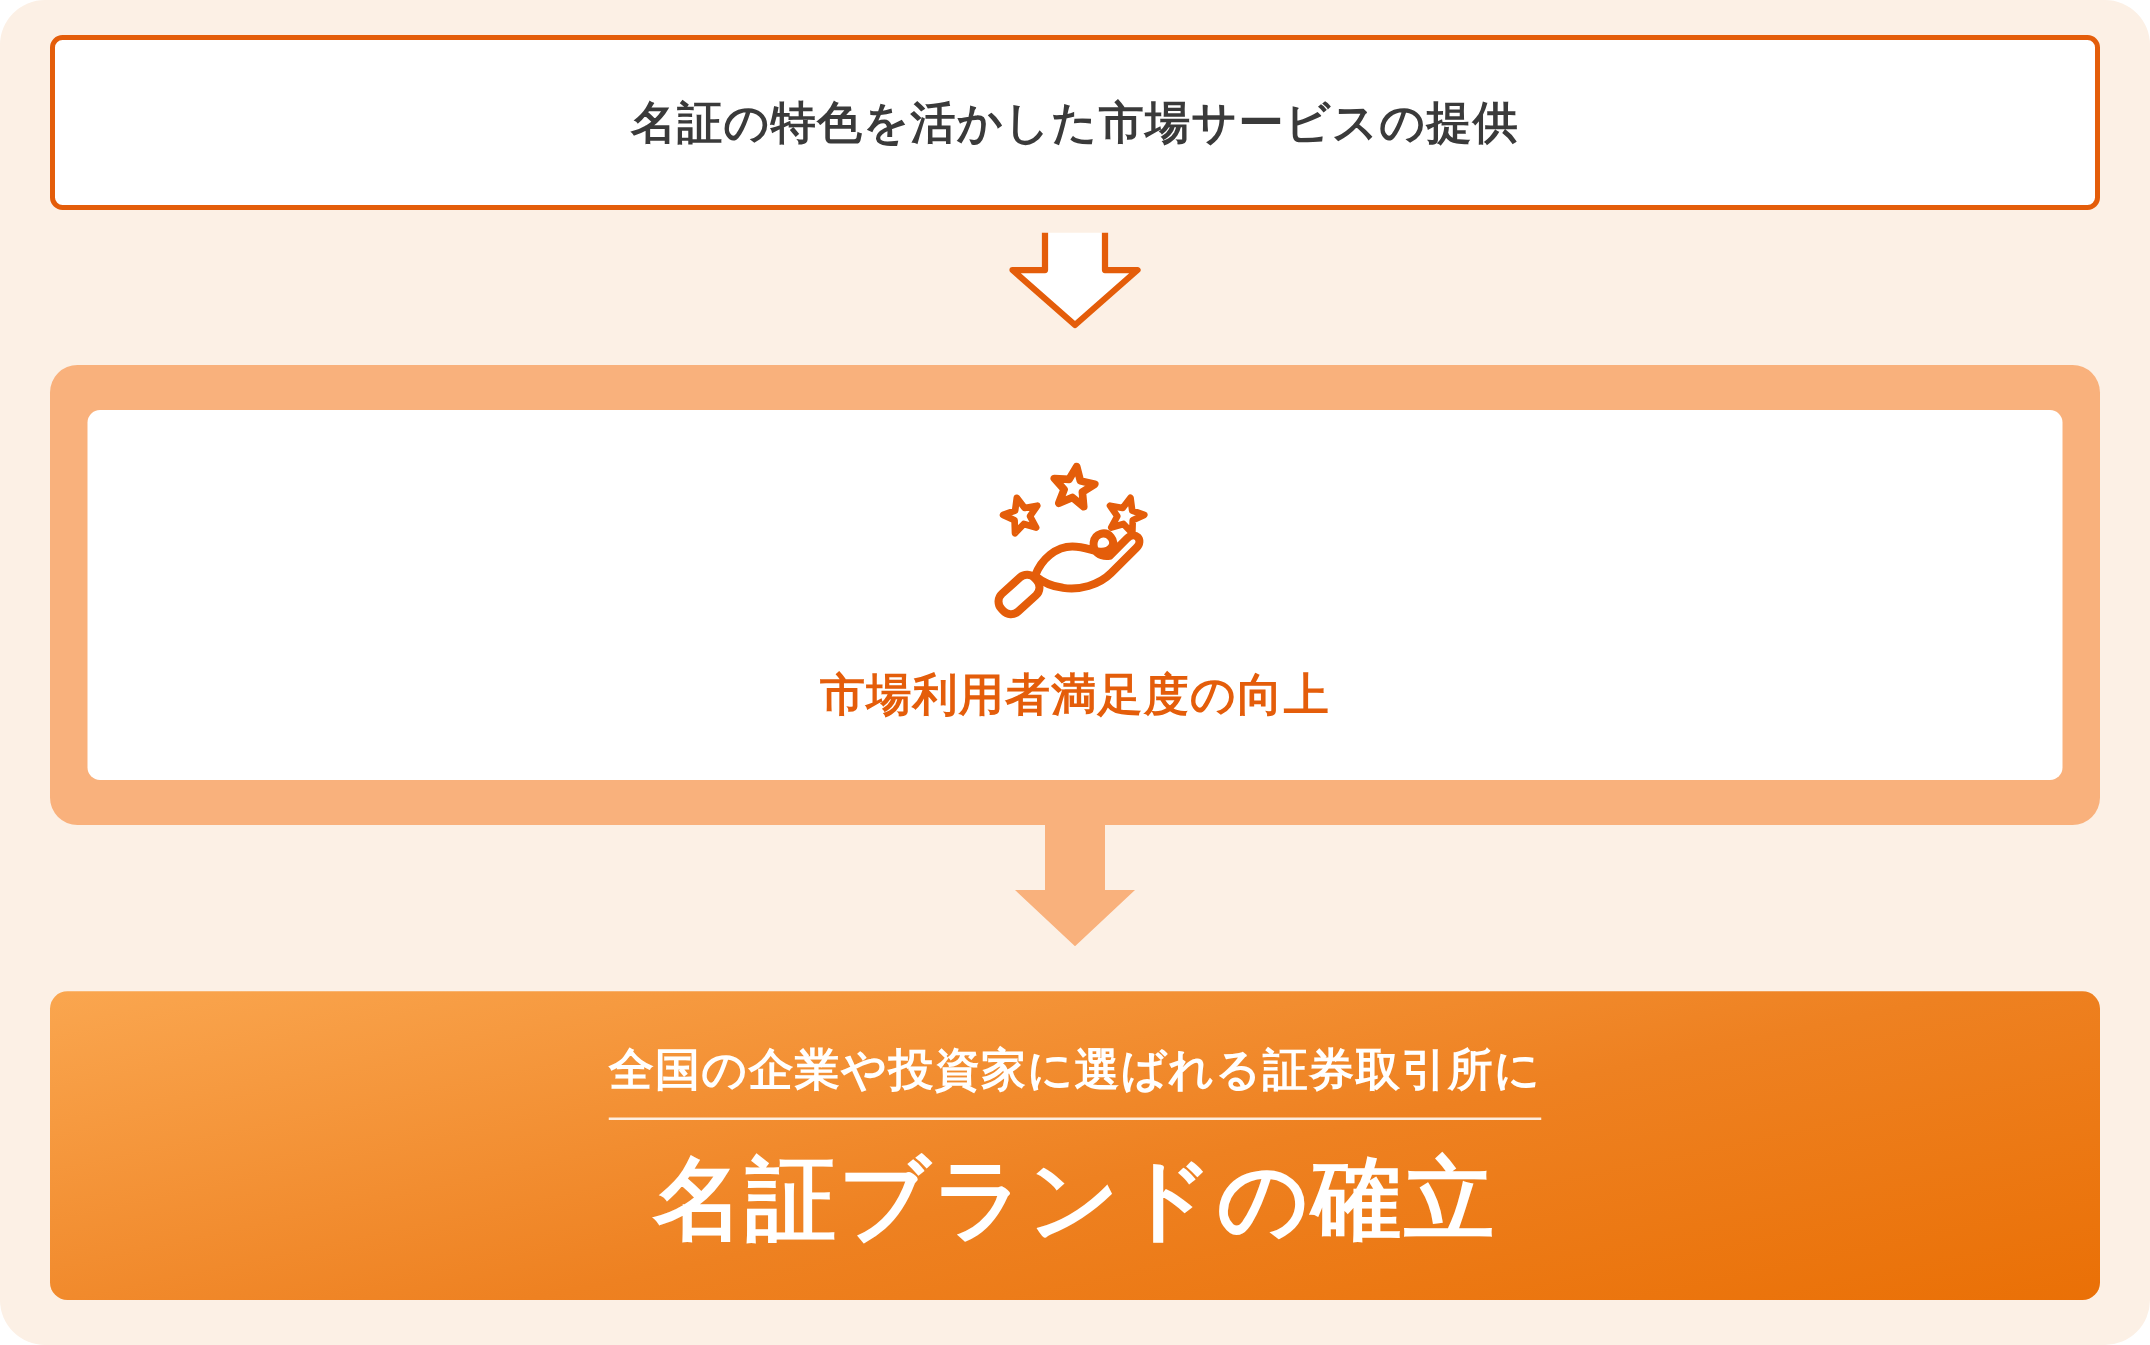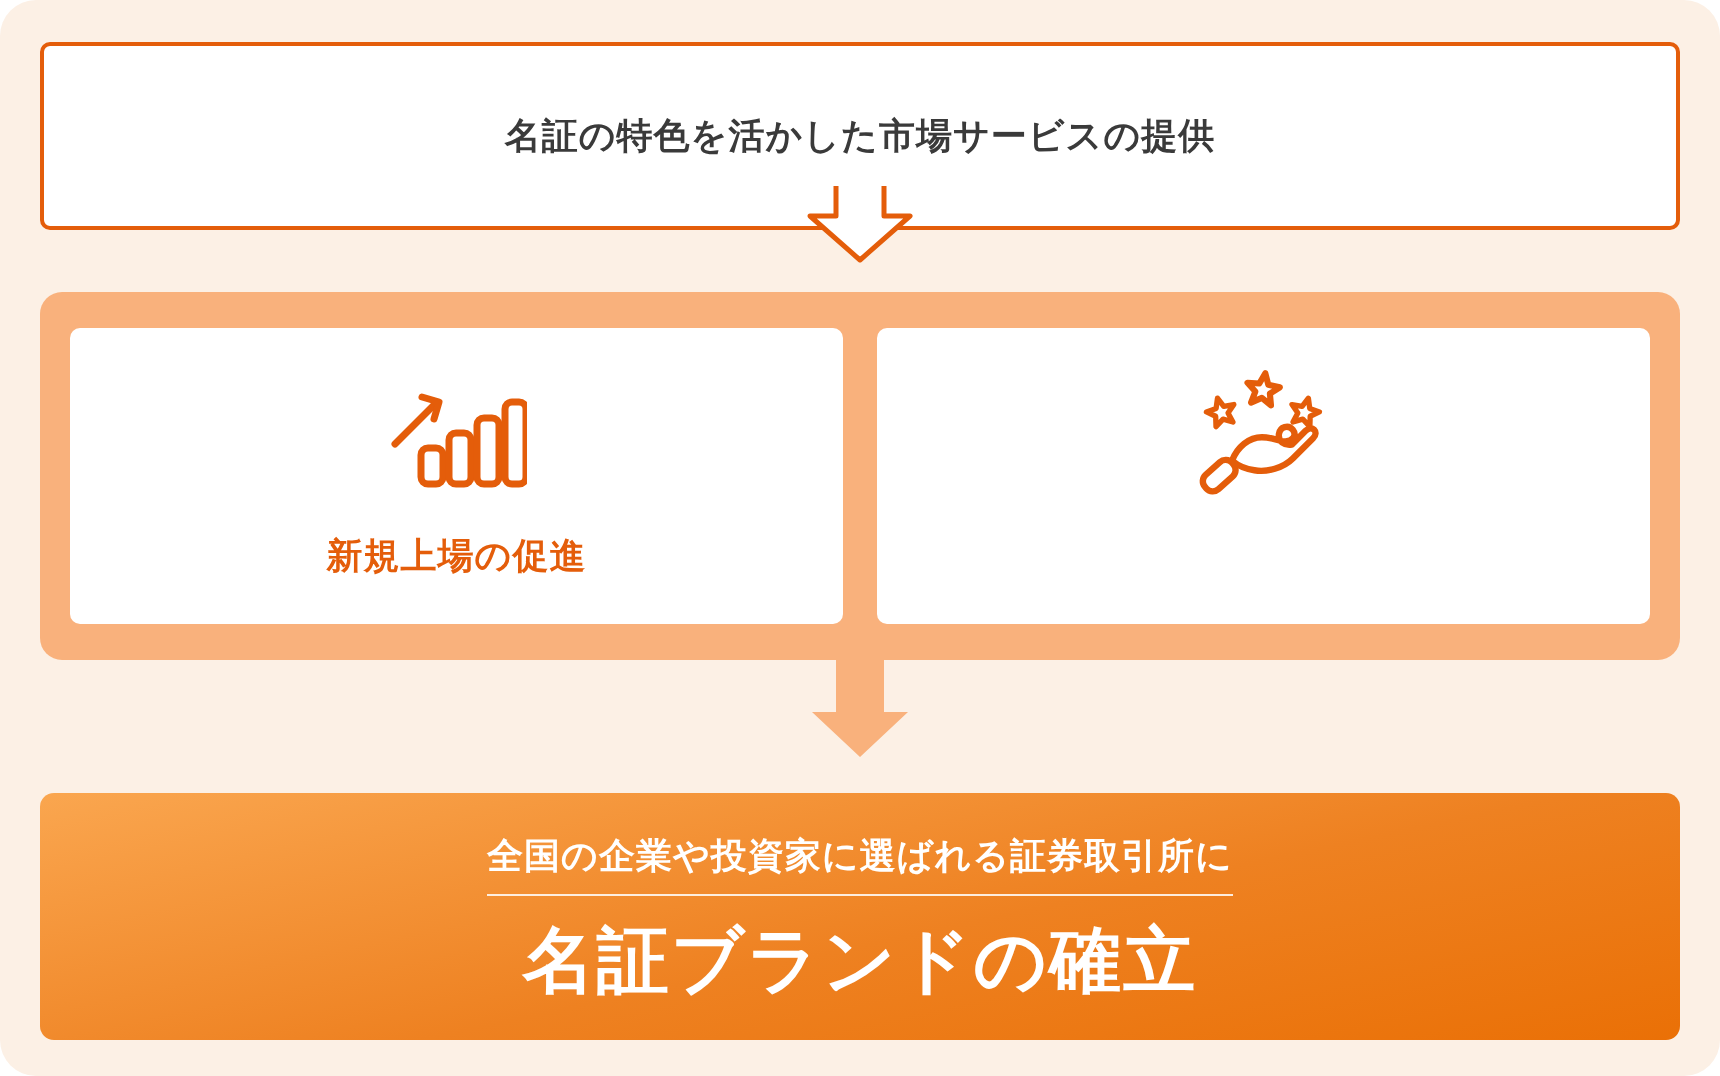--- a/index.html
+++ b/index.html
@@ -19,21 +19,21 @@
     position:relative;
     overflow:hidden;
   }
   .canvas{
     position:absolute;inset:0;
     background:var(--peach);
     border-radius:36px;
   }
   
   .top-box{
-    position:absolute;left:40px;top:42px;width:1640px;height:188px;
+    position:absolute;left:40px;top:28px;width:1640px;height:140px;
     background:var(--white);
     border:4px solid var(--accent);
     border-radius:10px;
     display:flex;align-items:center;justify-content:center;
   }
   .top-box .label{
     font-size:36px;font-weight:bold;color:var(--ink);
     letter-spacing:1px;line-height:1;
   }
   
@@ -93,49 +93,37 @@
 </div>
 
 <div class="arrow-outline">
   <svg width="110" height="78" viewBox="0 0 110 78">
     <path d="M31,0 L31,30 L5,30 L55,74 L105,30 L79,30 L79,0" fill="#ffffff" stroke="var(--accent)" stroke-width="5" stroke-linejoin="round"></path>
   </svg>
 </div>
 
 <div class="mid">
 
-  <div class="card">
-    <div class="icon-box">
-      <svg width="140" height="118" viewBox="0 0 140 112" fill="none" stroke="currentColor" stroke-width="7" stroke-linecap="round" stroke-linejoin="round">
-        <rect x="34" y="70" width="22" height="36" rx="7"></rect>
-        <rect x="62" y="55" width="22" height="51" rx="7"></rect>
-        <rect x="90" y="40" width="22" height="66" rx="7"></rect>
-        <rect x="118" y="24" width="21" height="82" rx="7"></rect>
-        <line x1="8" y1="66" x2="47" y2="27"></line>
-        <polyline points="35,19 52,24 47,41"></polyline>
-      </svg>
-    </div>
-    <span class="card-label">新規上場の促進</span>
-  </div>
 
 
   <div class="card">
     <div class="icon-box">
       <svg width="150" height="128" viewBox="0 0 140 120" fill="none" stroke="currentColor" stroke-linecap="round" stroke-linejoin="round">
         <g stroke-width="5">
           <path transform="translate(30,40) rotate(-15)" d="M0,-14 L3.7,-5.1 L13.3,-4.3 L6,1.9 L8.2,11.3 L0,6.3 L-8.2,11.3 L-6,1.9 L-13.3,-4.3 L-3.7,-5.1 Z"></path>
           <path transform="translate(69,19) rotate(8) scale(1.15)" d="M0,-14 L3.7,-5.1 L13.3,-4.3 L6,1.9 L8.2,11.3 L0,6.3 L-8.2,11.3 L-6,1.9 L-13.3,-4.3 L-3.7,-5.1 Z"></path>
           <path transform="translate(108,40) rotate(15)" d="M0,-14 L3.7,-5.1 L13.3,-4.3 L6,1.9 L8.2,11.3 L0,6.3 L-8.2,11.3 L-6,1.9 L-13.3,-4.3 L-3.7,-5.1 Z"></path>
         </g>
         <g stroke-width="6">
           <rect x="-17" y="-9" width="34" height="18" rx="8" transform="translate(28,99) rotate(-42)"></rect>
           <path d="M40,85 C45,72 56,63 68,63 C78,63 84,67 90,67 C97,67 101,61 97,56 C93,51 85,53 84,60 C83,67 89,71 96,70 L109,57 C115,51 122,58 116,64 L97,83 C88,92 73,96 61,94 C53,93 46,90 40,85"></path>
         </g>
       </svg>
     </div>
+    <span class="card-label">市場利用者満足度の向上</span>
   </div>
 
 </div>
 
 <div class="arrow-solid">
   <svg width="96" height="97" viewBox="0 0 96 97">
     <path d="M24,0 H72 V52 H96 L48,97 L0,52 H24 Z" fill="var(--light-orange)"></path>
   </svg>
 </div>
 

